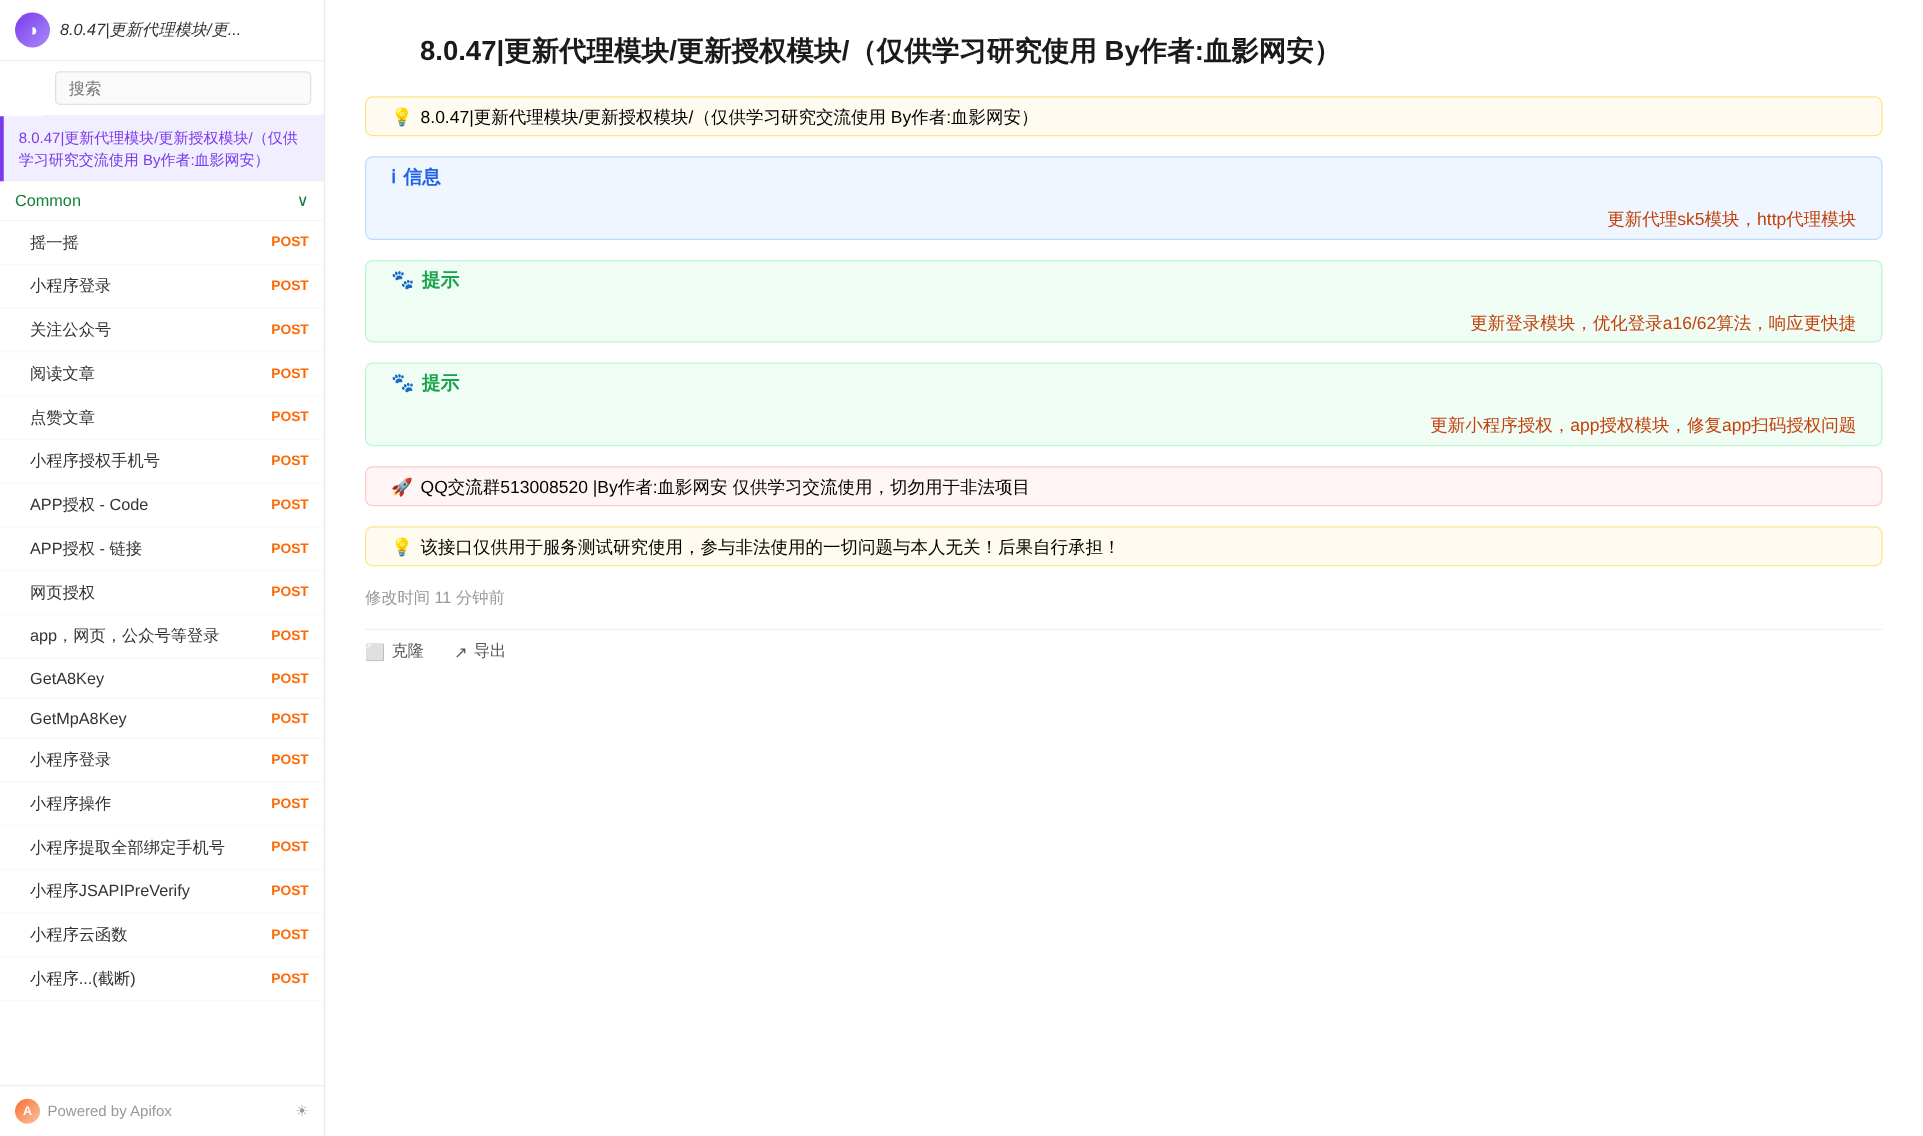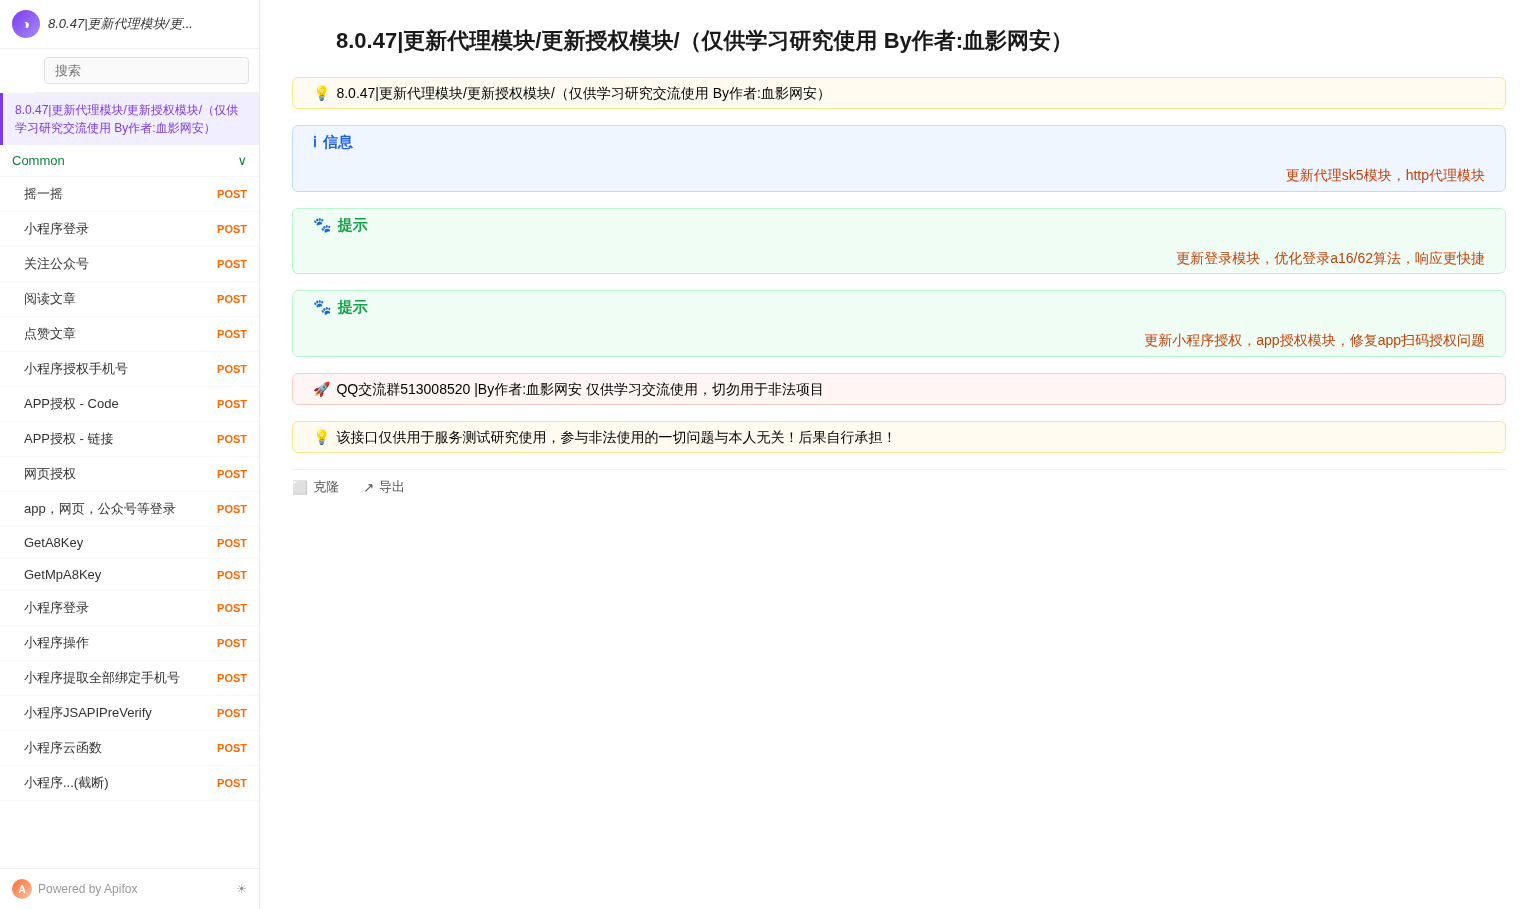--- a/index.html
+++ b/index.html
@@ -311,20 +311,21 @@
         <div class="card-body">更新登录模块，优化登录a16/62算法，响应更快捷</div>
       </div>
       <div class="card card-green">
         <div class="card-title green"><span>🐾</span>提示</div>
         <div class="card-body">更新小程序授权，app授权模块，修复app扫码授权问题</div>
       </div>
       <div class="card card-red"><span style="margin-right:6px;">🚀</span><span>QQ交流群513008520 |By作者:血影网安 仅供学习交流使用，切勿用于非法项目</span></div>
       <div class="card card-yellow"><span style="margin-right:6px;">💡</span><span>该接口仅供用于服务测试研究使用，参与非法使用的一切问题与本人无关！后果自行承担！</span></div>
     </div>
 
+  <div id="modify-time">修改时间 11 分钟前</div>
 
   <div id="action-bar">
   <button class="action-btn">
         <span>⬜</span>
         <span>克隆</span>
       </button>
       <button class="action-btn">
         <span>↗</span>
         <span>导出</span>
       </button>

